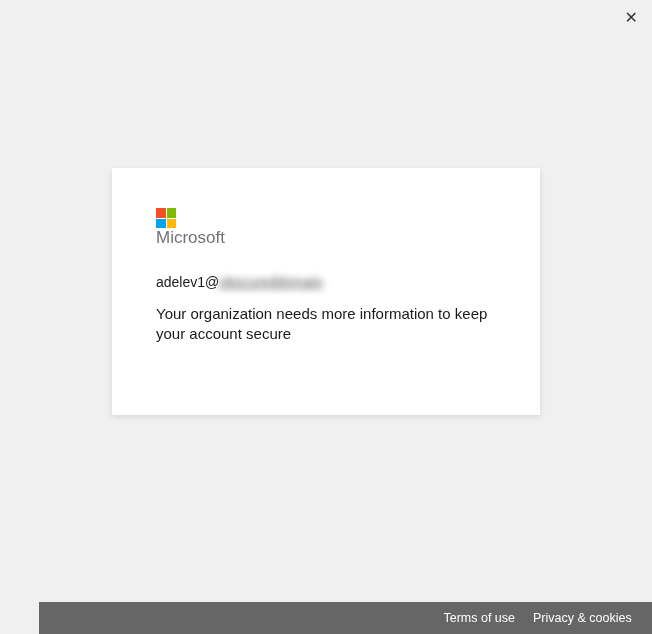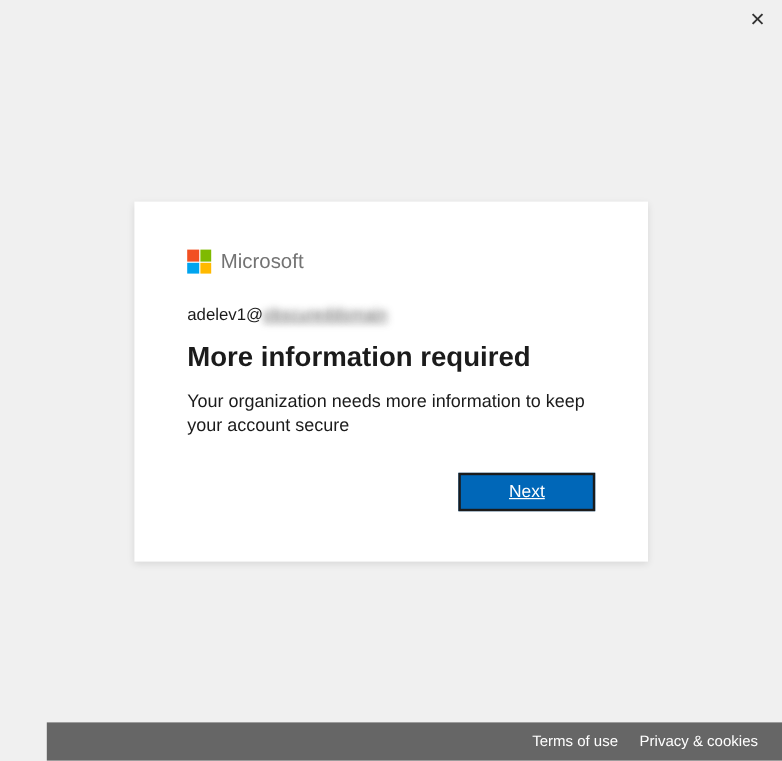--- a/index.html
+++ b/index.html
@@ -31,22 +31,23 @@
       position: absolute;
       top: 168px;
       left: 112px;
       width: 428px;
       background: #ffffff;
       padding: 40px 44px 42px 44px;
       box-shadow: 0 2px 6px rgba(0,0,0,0.1);
     }
     .brand {
       display: flex;
-      align-items: flex-end;
+      align-items: flex-start;
       margin-bottom: 26px;
+      flex-direction: column;
     }
     .ms-logo-icon {
       width: 20px;
       height: 20px;
       display: grid;
       grid-template-columns: 1fr 1fr;
       grid-template-rows: 1fr 1fr;
       gap: 1px;
       margin-right: 8px;
     }
@@ -152,27 +153,23 @@
       <div class="ms-blue"></div>
       <div class="ms-yellow"></div>
     </div>
     <span class="brand-name">Microsoft</span>
   </div>
 
   <div class="account-email">
     <span>adelev1@</span><span class="email-domain-blurred">obscureddomain</span>
   </div>
 
-  <h1 class="title">More information required</h1>
 
   <p class="description">Your organization needs more information to keep your account secure</p>
 
 
-  <div class="button-row">
-    <button class="next-btn">Next</button>
-  </div>
 </div>
 
 <div class="footer">
   <a>Terms of use</a>
   <a>Privacy &amp; cookies</a>
   <span class="ellipsis-btn">...</span>
 </div>
 
 </body></html>

